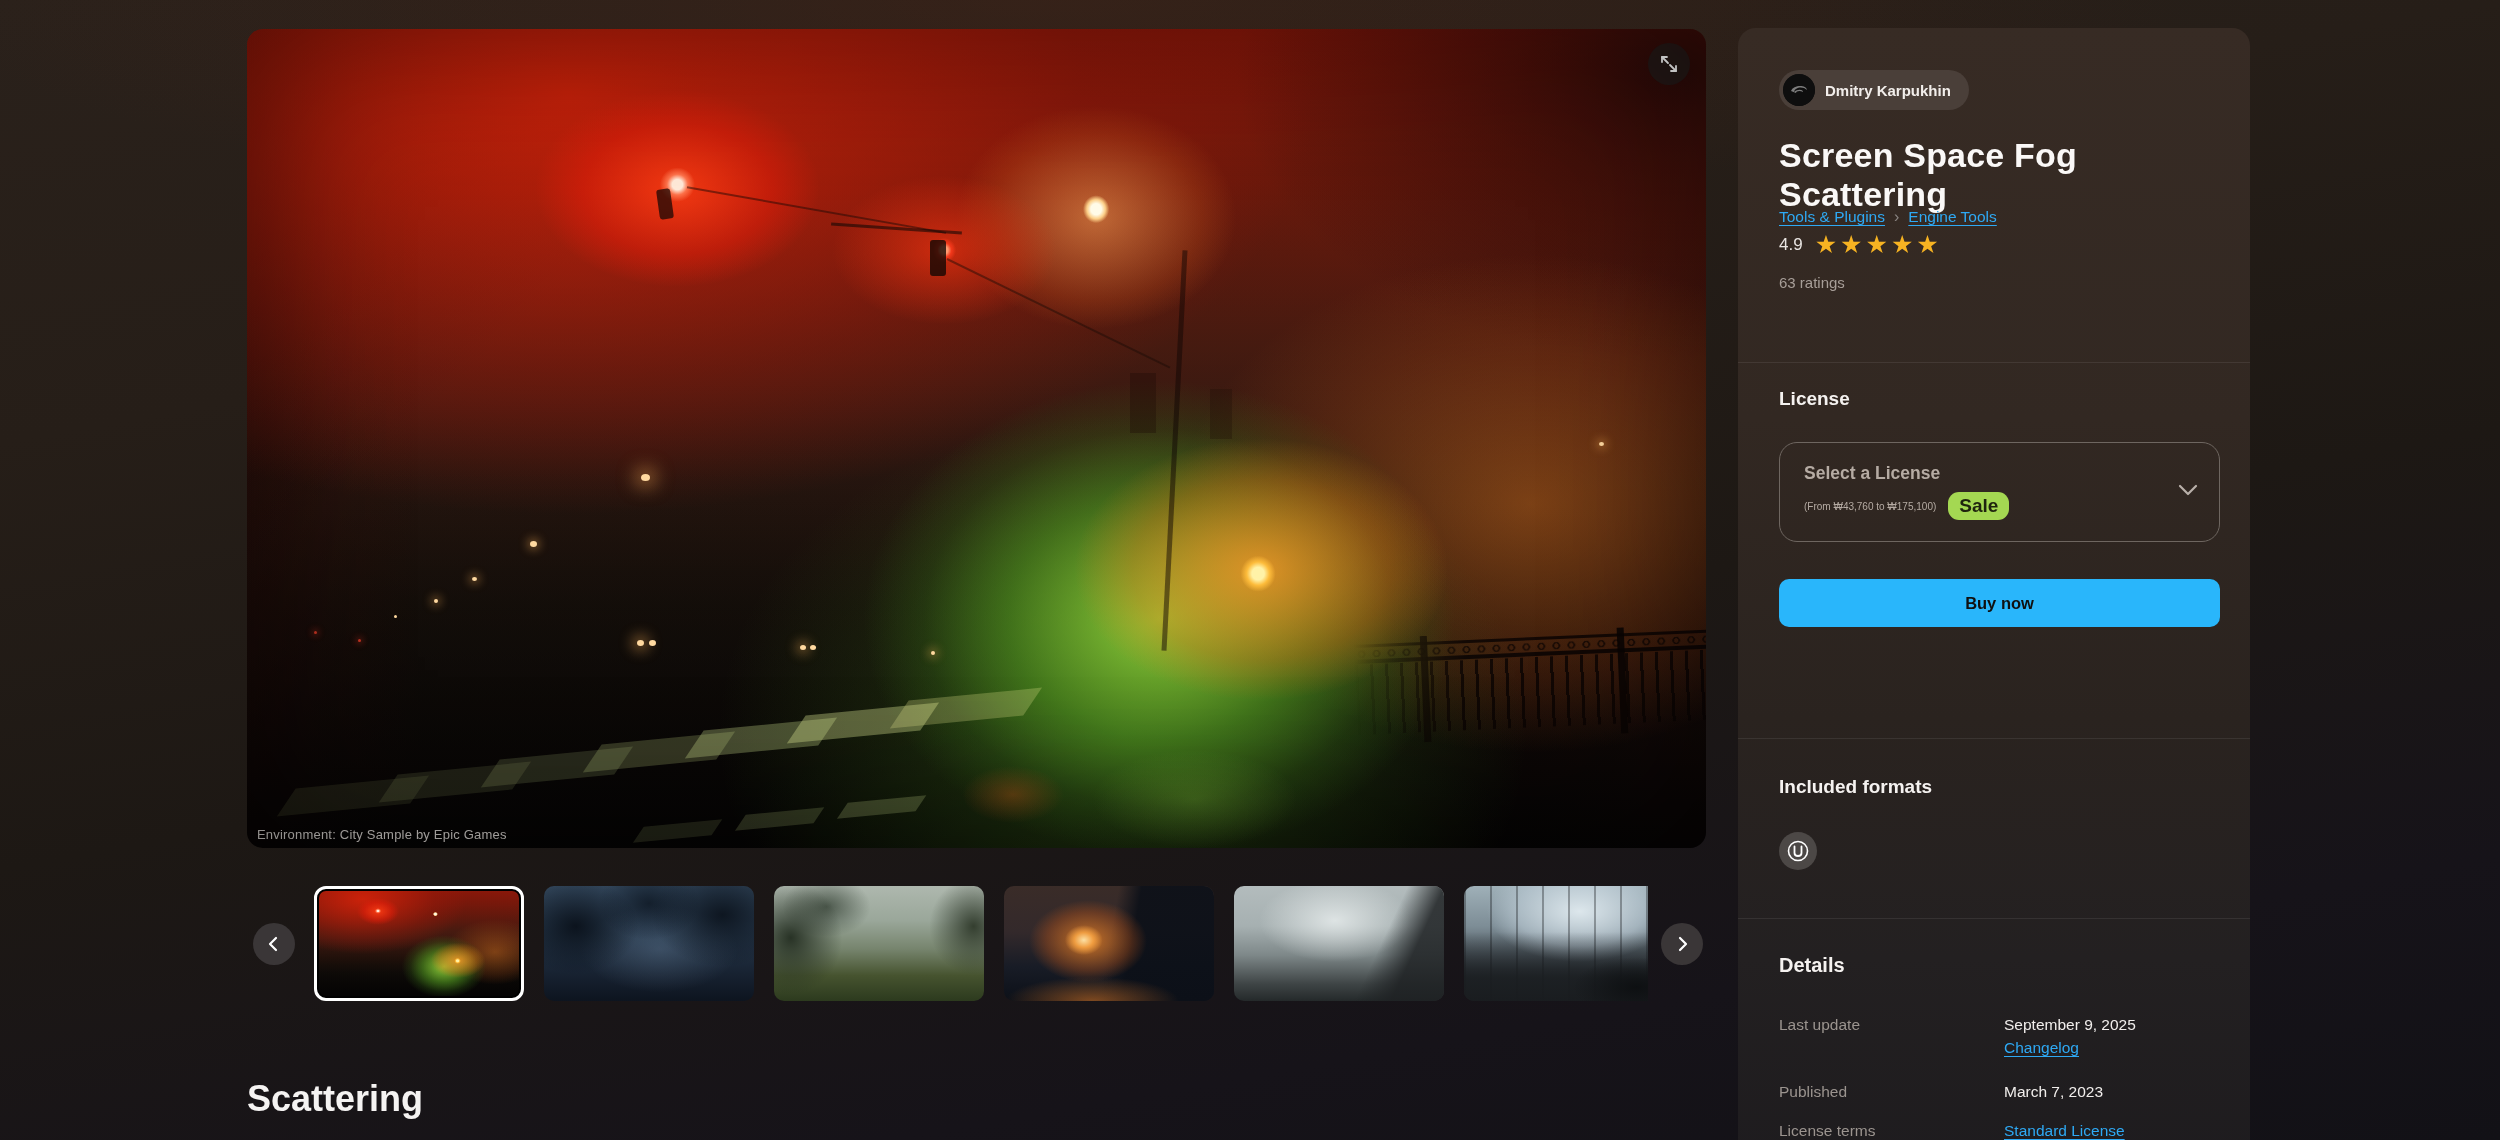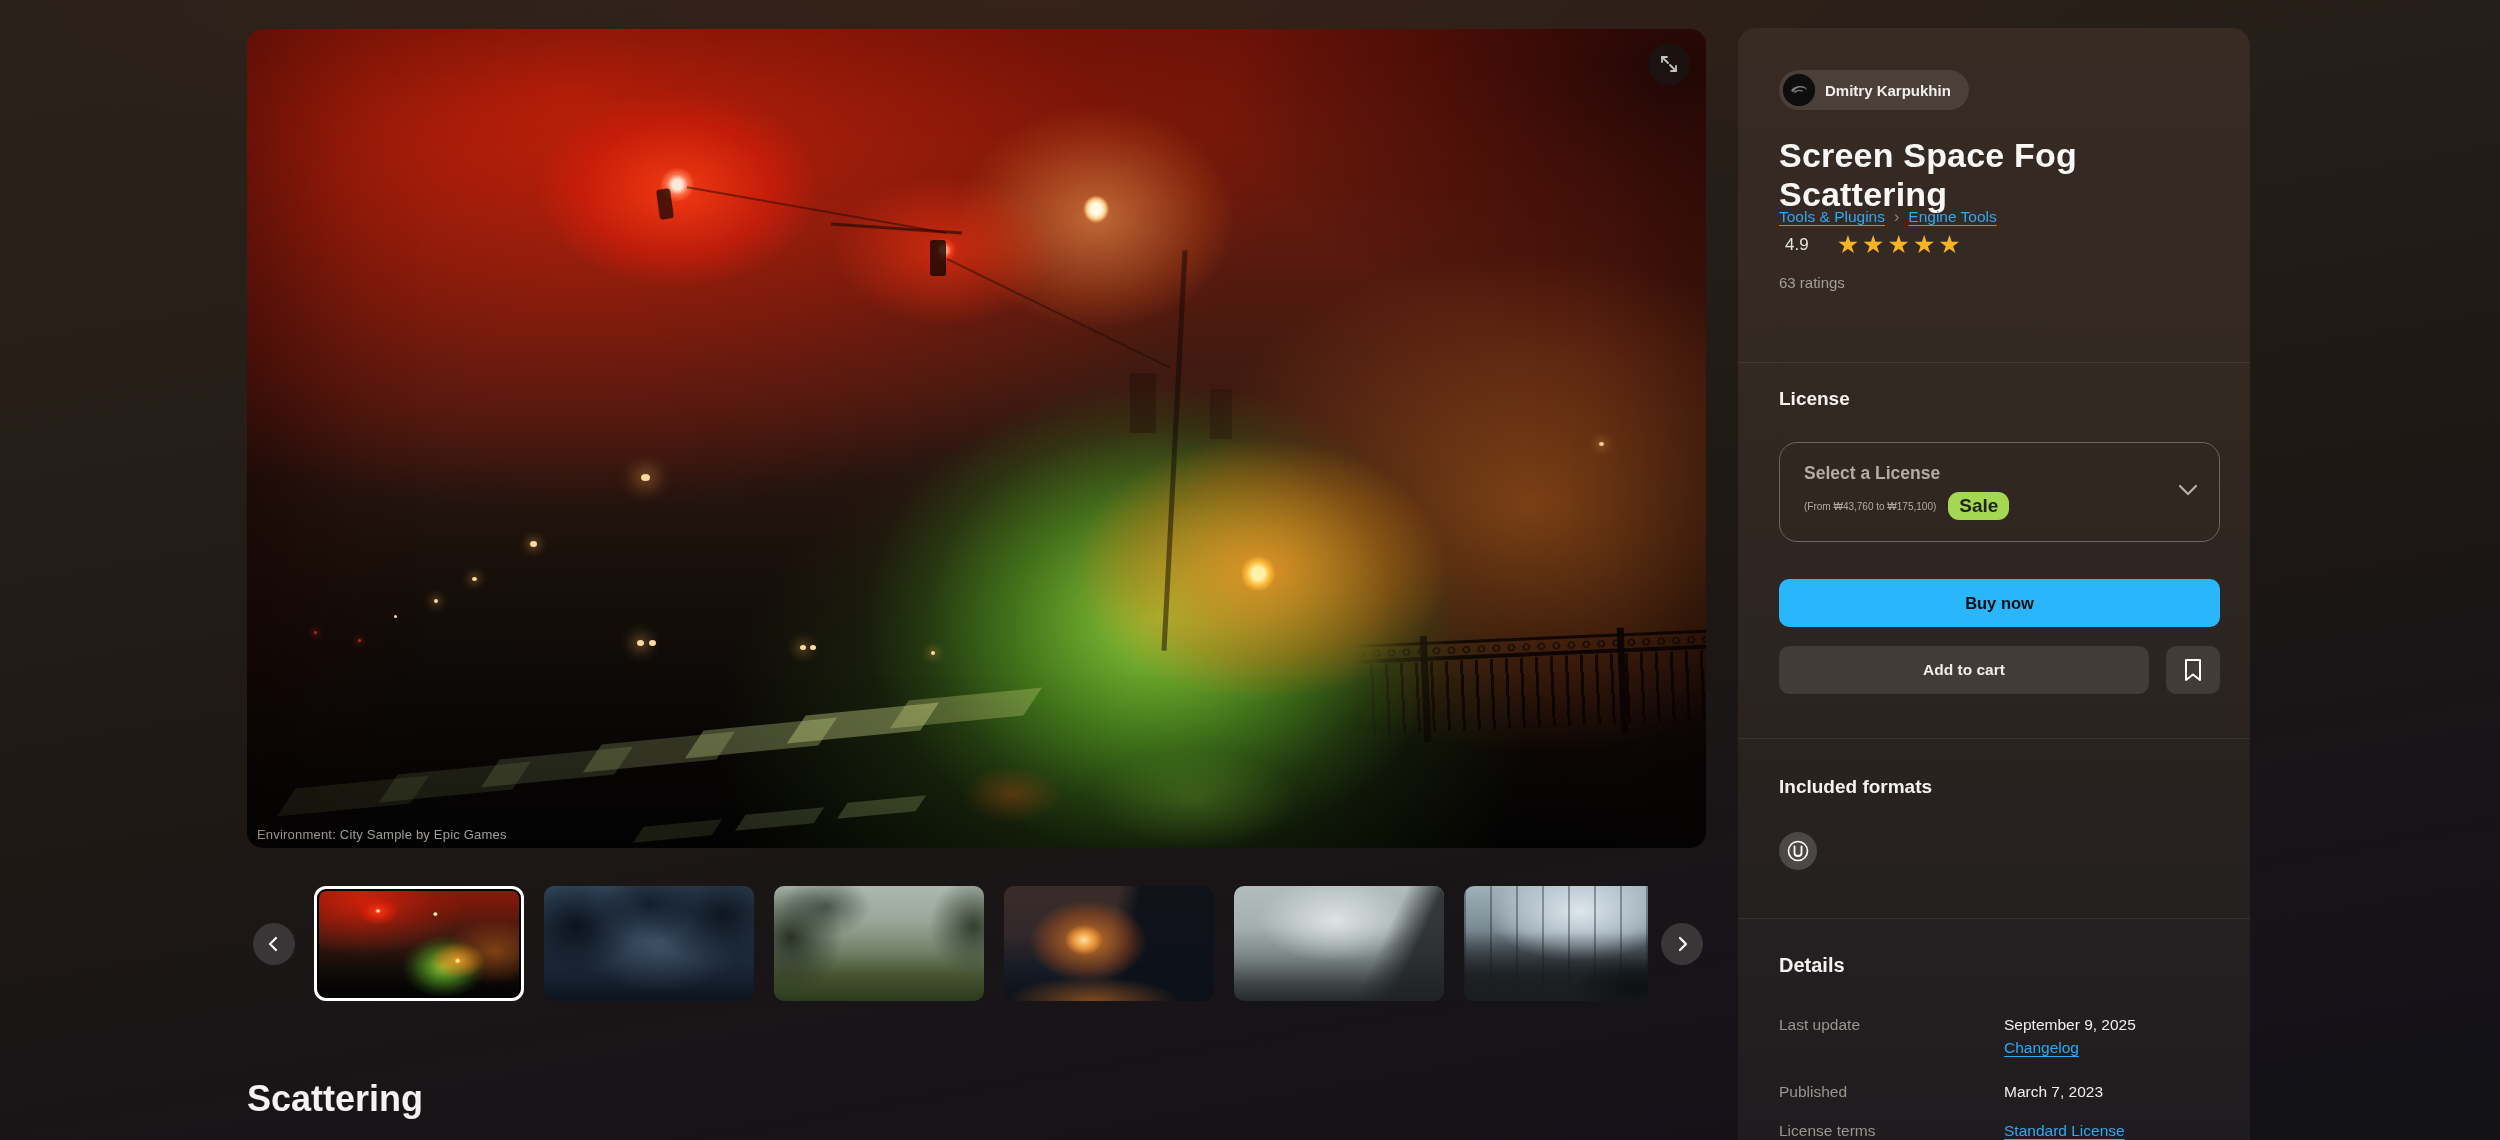--- a/index.html
+++ b/index.html
@@ -159,21 +159,21 @@
     background:#4a3f39; display:flex; align-items:center; gap:10px; padding:0 18px 0 4px; cursor:pointer;
   }
   .avatar{ width:32px; height:32px; border-radius:50%; background:radial-gradient(circle at 45% 40%, #2c2c2c 0 30%, #0d0d0d 75%); flex:none; display:flex; align-items:center; justify-content:center; }
   .seller-name{ font-size:15px; font-weight:bold; color:#f2eeeb; }
 
   .title{ position:absolute; left:41px; top:108px; font-size:34px; font-weight:bold; letter-spacing:.2px; color:#faf8f7; }
   .crumbs{ position:absolute; left:41px; top:180px; font-size:15.5px; display:flex; gap:9px; align-items:center; }
   .crumbs a{ color:#2ea9f4; text-decoration:underline; text-underline-offset:3px; cursor:pointer; }
   .crumb-sep{ color:#8a8481; font-size:16px; }
 
-  .rating-row{ position:absolute; left:47px; top:204px; display:flex; align-items:center; gap:28px;text-align:right; }
+  .rating-row{ position:absolute; left:41px; top:204px; display:flex; align-items:center; gap:12px;text-align:right; }
   .rating-score{ font-size:17px; color:#e8e4e1; }
   .stars{ font-size:25px; color:#f7b322; letter-spacing:3px; line-height:1; }
   .rating-count{ position:absolute; left:41px; top:246px; font-size:15px; color:#a79e98; }
 
   .sec-heading{ position:absolute; left:41px; font-size:19px; font-weight:bold; color:#f5f2f0; }
   .h-license{ top:360px; }
   .selectbox{
     position:absolute; left:41px; right:30px; top:414px; height:100px;
     border:1.5px solid #6e6660; border-radius:18px; padding:20px 24px; cursor:pointer;
   }
@@ -347,30 +347,20 @@
     </div>
     <span class="select-chevron">
       <svg width="22" height="14" viewBox="0 0 22 14" fill="none" stroke="#b9b0aa" stroke-width="2.2" stroke-linecap="round" stroke-linejoin="round">
           <path d="M3 3 L11 11 L19 3"></path>
         </svg>
     </span>
   </div>
 
   <button class="buy-btn">Buy now</button>
 
-  <div class="cart-row">
-    <button class="cart-btn">Add to cart</button>
-    <button class="bookmark-btn">
-      <span>
-        <svg width="20" height="24" viewBox="0 0 20 24" fill="none" stroke="#ffffff" stroke-width="2" stroke-linejoin="round">
-            <path d="M3 2 H17 V22 L10 16.5 L3 22 Z"></path>
-          </svg>
-      </span>
-    </button>
-  </div>
 
   <div class="divider" style="top:710px;"></div>
 
   <h3 class="sec-heading h-formats">Included formats</h3>
   <div class="format-icon" title="">
     <svg width="24" height="24" viewBox="0 0 24 24">
       <circle cx="12" cy="12" r="9.5" fill="none" stroke="#ffffff" stroke-width="1.6"></circle>
       <path d="M8.5 7.5 V14 c0 2 1.5 3 3.5 3 s3.5-1 3.5-3 V7.5" fill="none" stroke="#ffffff" stroke-width="1.8" stroke-linecap="round"></path>
     </svg>
   </div>

